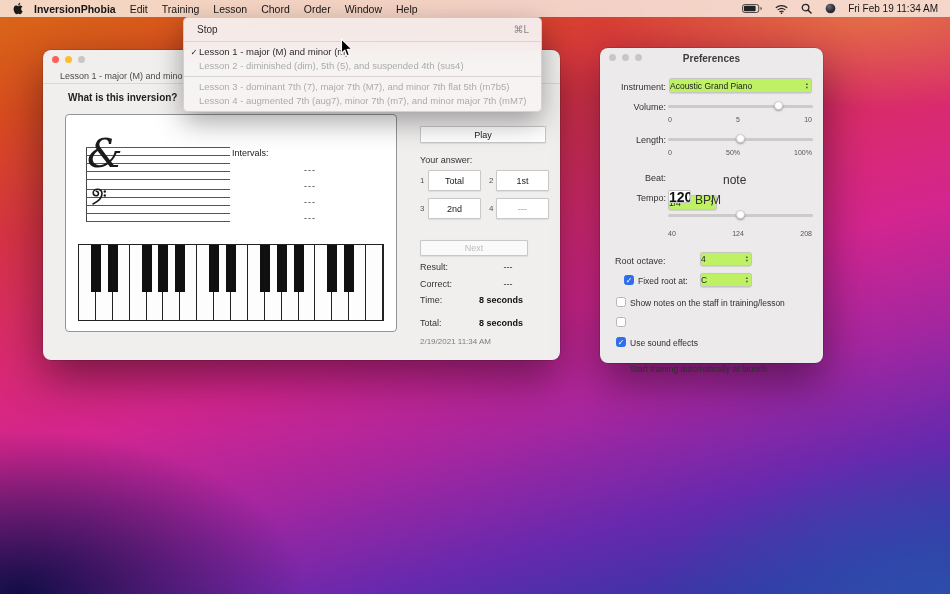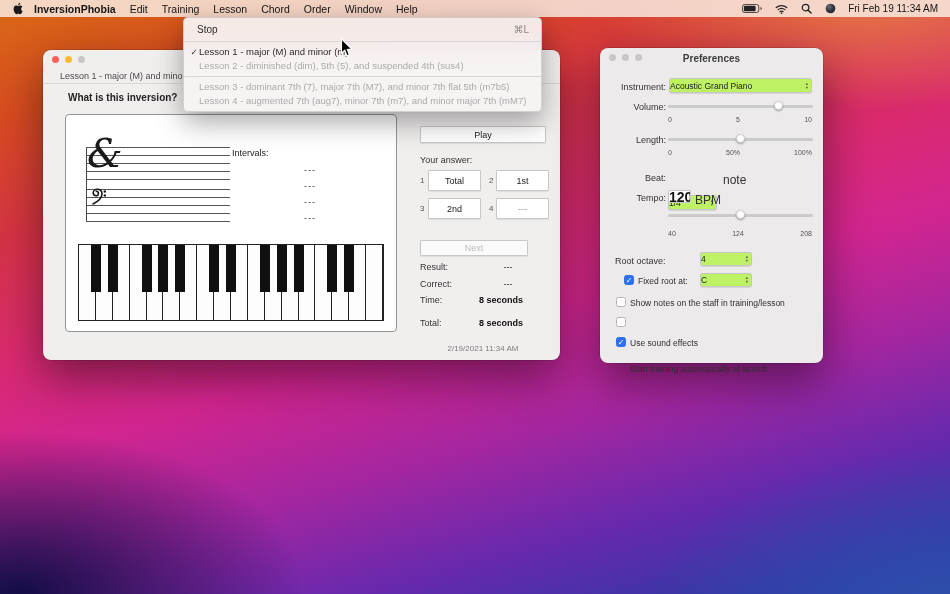--- a/index.html
+++ b/index.html
@@ -63,21 +63,21 @@
   .white-key:last-child { border-right:none; }
   .black-key { position:absolute; top:0; width:10px; height:47px; background:#101010; z-index:2; }
 
   .btn { position:absolute; background:#fff; border:1px solid #c8c8c8; border-radius:1px; display:flex; align-items:center; justify-content:center; font-size:9px; color:#222; box-shadow:0 .5px 1px rgba(0,0,0,.08); }
   .btn.dim { color:#9a9a9a; }
   .btn.disabled { color:#bdbdbd; background:#fafafa; }
   .slabel { position:absolute; font-size:9px; color:#333; }
   .num { position:absolute; font-size:8px; color:#555; }
   .statv { position:absolute; font-size:9px; color:#333; }
   .statv.b { font-weight:bold; color:#111; }
-  .mw-date { position:absolute; left:377px; top:294px; width:126px; text-align:center; font-size:8px; color:#7d7d7d; }
+  .mw-date { position:absolute; left:377px; top:287px; width:126px; text-align:left; font-size:8px; color:#7d7d7d; }
 
   
   .pref-window { left:600px; top:48px; width:223px; height:315px; background:#edeaeb; }
   .pref-title { position:absolute; top:5px; left:0; right:0; text-align:center; font-size:10px; font-weight:bold; color:#3c3c3c; }
   .plabel { position:absolute; font-size:9px; color:#333; width:66px; text-align:right; left:0; }
   .popup { position:absolute; background:#bef264; border:1px solid #c6c6c6; border-radius:3px; display:flex; align-items:center; font-size:8.5px; color:#222; height:15px; box-shadow:0 .5px 1px rgba(0,0,0,.1); }
   .popup .arrows { margin-left:auto; display:flex; flex-direction:column; align-items:center; justify-content:center; font-size:4.5px; line-height:3.6px; color:#555; padding:0 3px; }
   .slider { position:absolute; height:12px; width:145px; left:68px; }
   .slider .track { position:absolute; top:5px; left:0; right:0; height:3px; background:#cccbcb; border-radius:2px; }
   .slider .thumb { position:absolute; top:1px; width:9px; height:9px; border-radius:50%; background:#fff; border:.5px solid #cfcfcf; box-shadow:0 1px 2px rgba(0,0,0,.35); }

